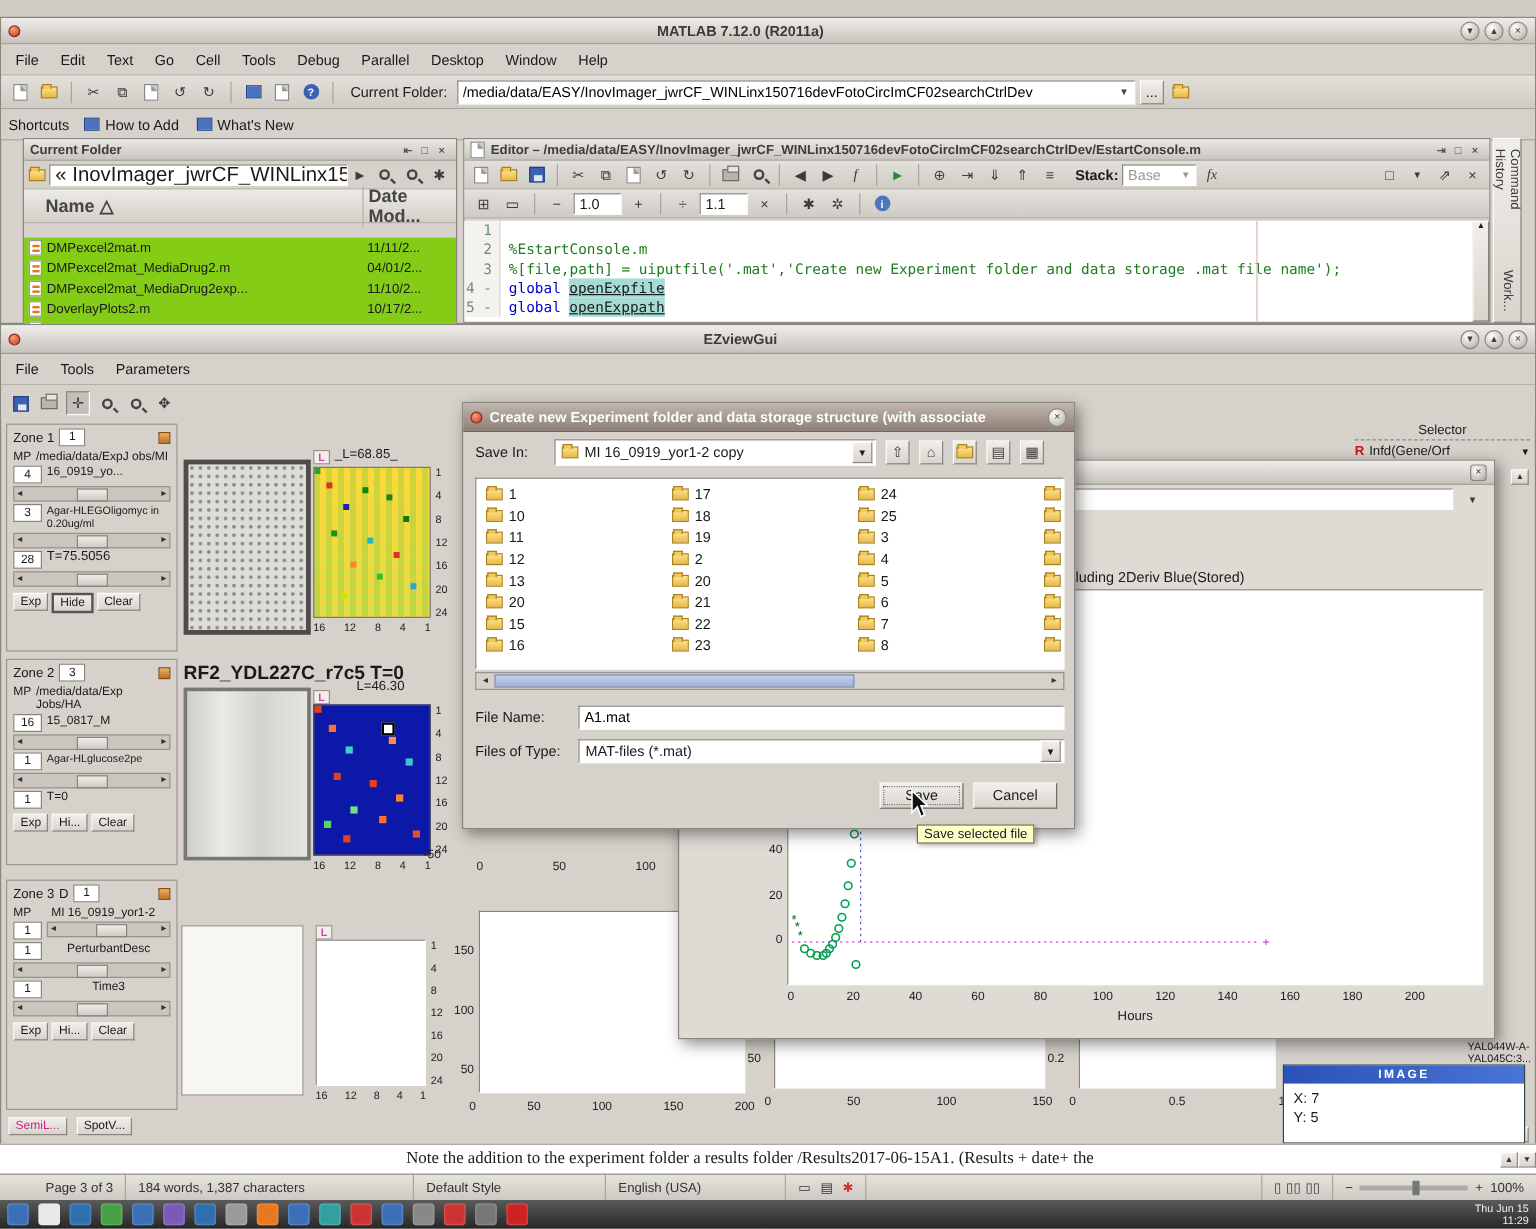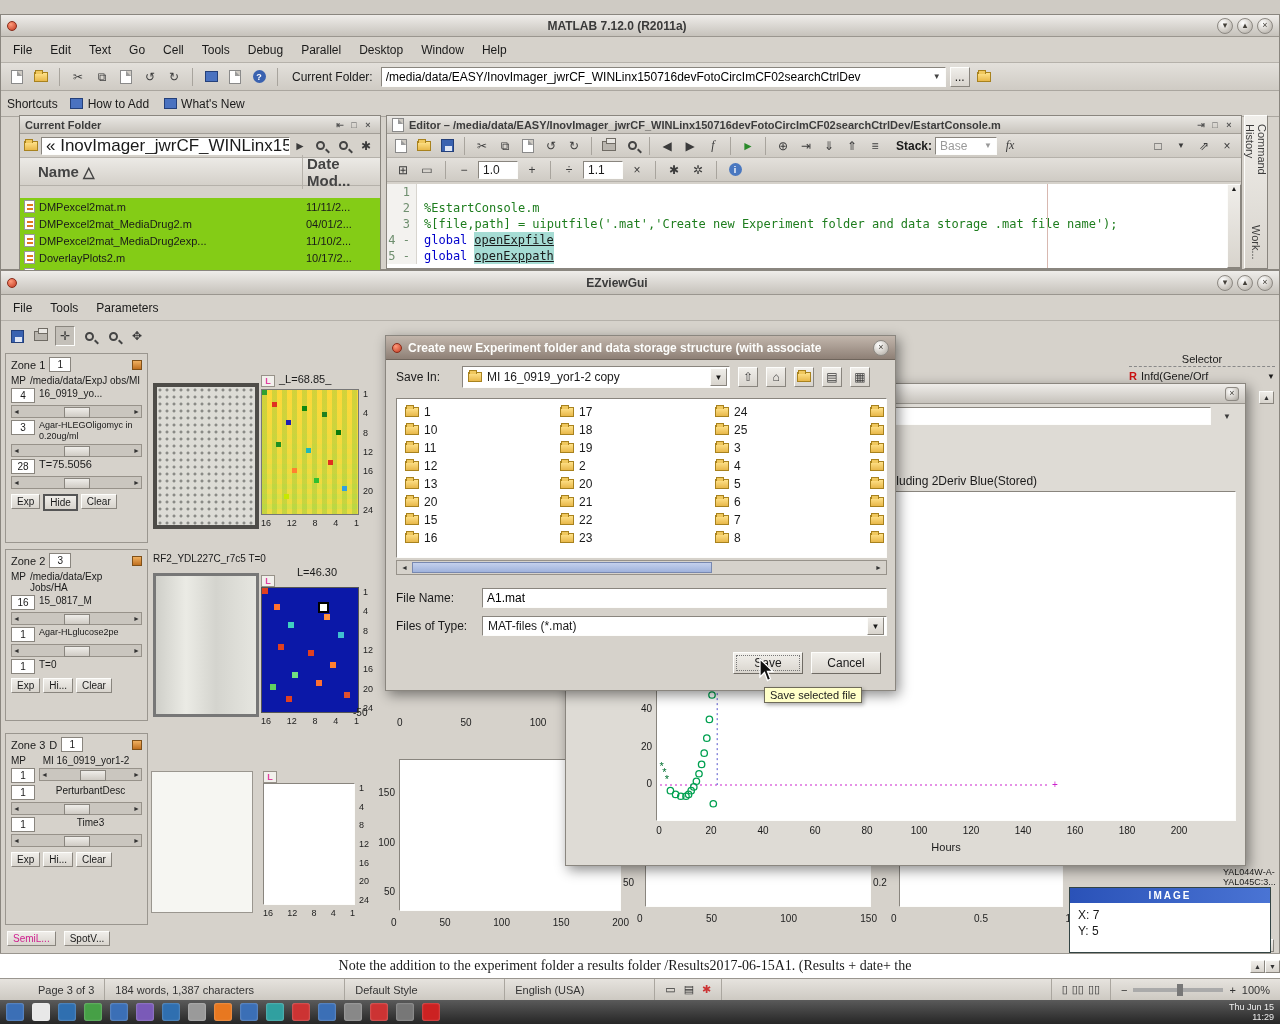--- a/index.html
+++ b/index.html
@@ -541,21 +541,21 @@
         </div>
         <div class="hx a" style="left:0;top:129px;width:98px;">
           <span>16</span>
             <span>12</span>
             <span>8</span>
             <span>4</span>
             <span>1</span>
         </div>
       </div>
 
-      <span class="a" style="left:152px;top:206px;font-size:10px;">RF2_YDL227C_r7c5 T=0</span>
+      <span class="a" style="left:152px;top:206px;font-size:16px;font-weight:bold;">RF2_YDL227C_r7c5 T=0</span>
       <span class="a" style="left:296px;top:219px;font-size:11px;">L=46.30</span>
       <div class="a plate light" style="left:152px;top:226px;width:106px;height:144px;"></div>
       <span class="a licon" style="left:260px;top:228px;">L</span>
       <div class="a" style="left:260px;top:240px;width:130px;height:142px;">
         <div class="heatb a" style="left:0;top:0;width:98px;height:126px;">
             <span class="spots2"></span>
             <span class="selsq"></span>
           </div>
         <div class="hy a" style="left:102px;top:0;height:126px;">
           <span>1</span>

